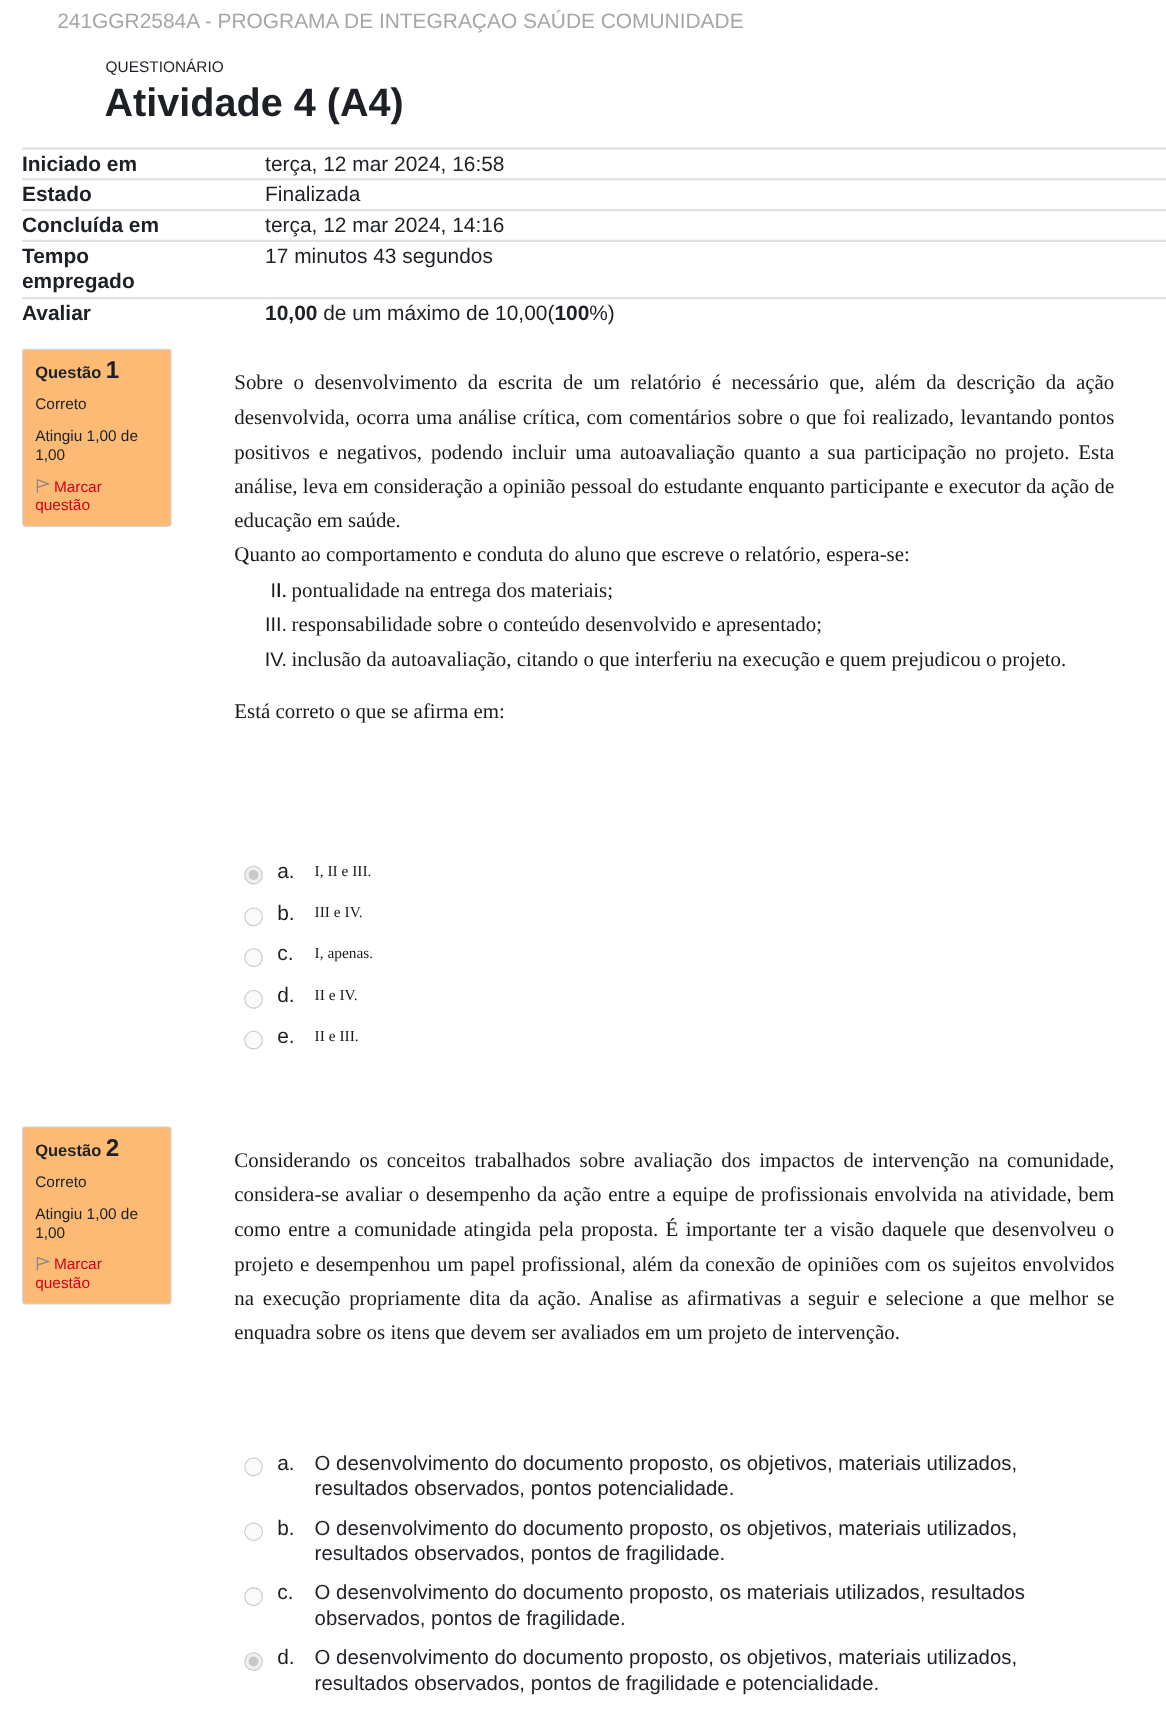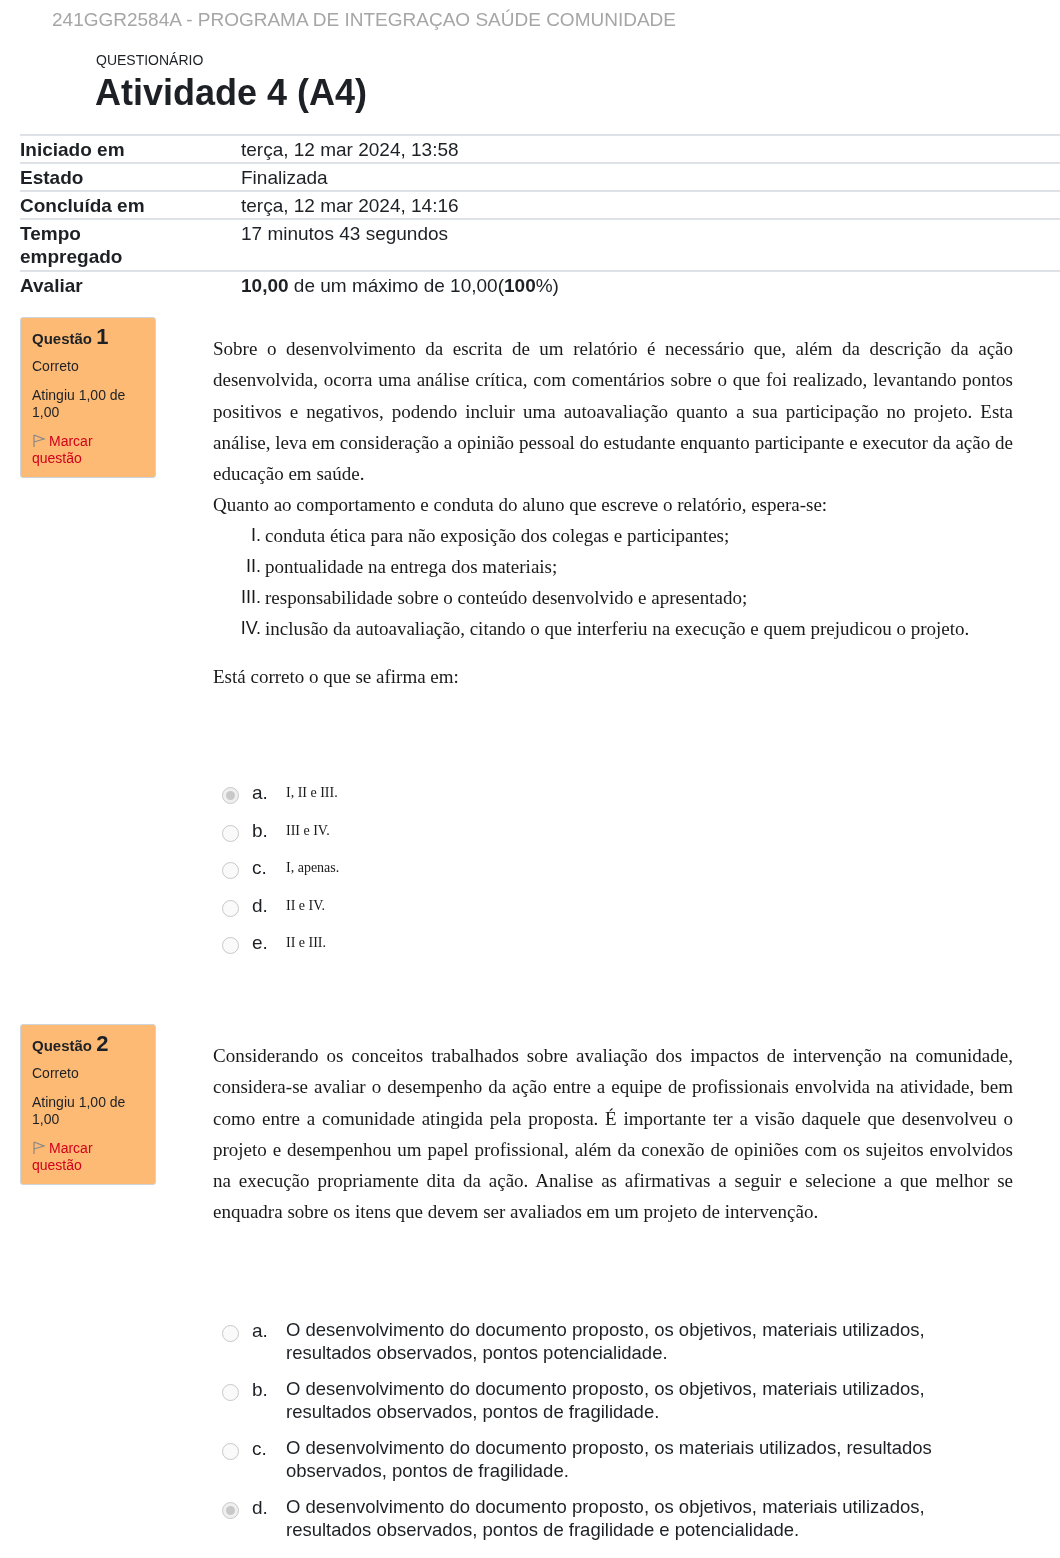--- a/index.html
+++ b/index.html
@@ -46,21 +46,21 @@
 <body>
 
 <div class="course-title">241GGR2584A - PROGRAMA DE INTEGRAÇAO SAÚDE COMUNIDADE</div>
 <div class="page-kicker">QUESTIONÁRIO</div>
 <h1 class="page-title">Atividade 4 (A4)</h1>
 
 <table class="summary">
   <tbody>
       <tr>
     <th>Iniciado em</th>
-    <td>terça, 12 mar 2024, 13:58</td>
+    <td>terça, 12 mar 2024, 16:58</td>
   </tr>
   <tr>
     <th>Estado</th>
     <td>Finalizada</td>
   </tr>
   <tr>
     <th>Concluída em</th>
     <td>terça, 12 mar 2024, 14:16</td>
   </tr>
   <tr class="tall">
@@ -82,21 +82,21 @@
     <svg width="14" height="14" viewBox="0 0 14 14">
         <path d="M2 1 V13 M2 1 L12 5 L2 8" fill="none" stroke="#888" stroke-width="1.2"></path>
       </svg><span>Marcar questão</span>
   </div>
 </div>
 
 <div class="qtext" style="top:333px;">
   <p>Sobre o desenvolvimento da escrita de um relatório é necessário que, além da descrição da ação desenvolvida, ocorra uma análise crítica, com comentários sobre o que foi realizado, levantando pontos positivos e negativos, podendo incluir uma autoavaliação quanto a sua participação no projeto. Esta análise, leva em consideração a opinião pessoal do estudante enquanto participante e executor da ação de educação em saúde.</p>
   <p>Quanto ao comportamento e conduta do aluno que escreve o relatório, espera-se:</p>
   <ol>
-    <li><span class="rn">I.</span><span>conduta ética para não exposição dos colegas e participantes;</span></li>
+    <li><span class="rn">I.</span></li>
     <li><span class="rn">II.</span><span>pontualidade na entrega dos materiais;</span></li>
     <li><span class="rn">III.</span><span>responsabilidade sobre o conteúdo desenvolvido e apresentado;</span></li>
     <li><span class="rn">IV.</span><span>inclusão da autoavaliação, citando o que interferiu na execução e quem prejudicou o projeto.</span></li>
   </ol>
   <p class="ask">Está correto o que se afirma em:</p>
 </div>
 
 <div class="answers q1" style="top:781px;">
   <div class="opt">
     <span class="radio checked"></span>

